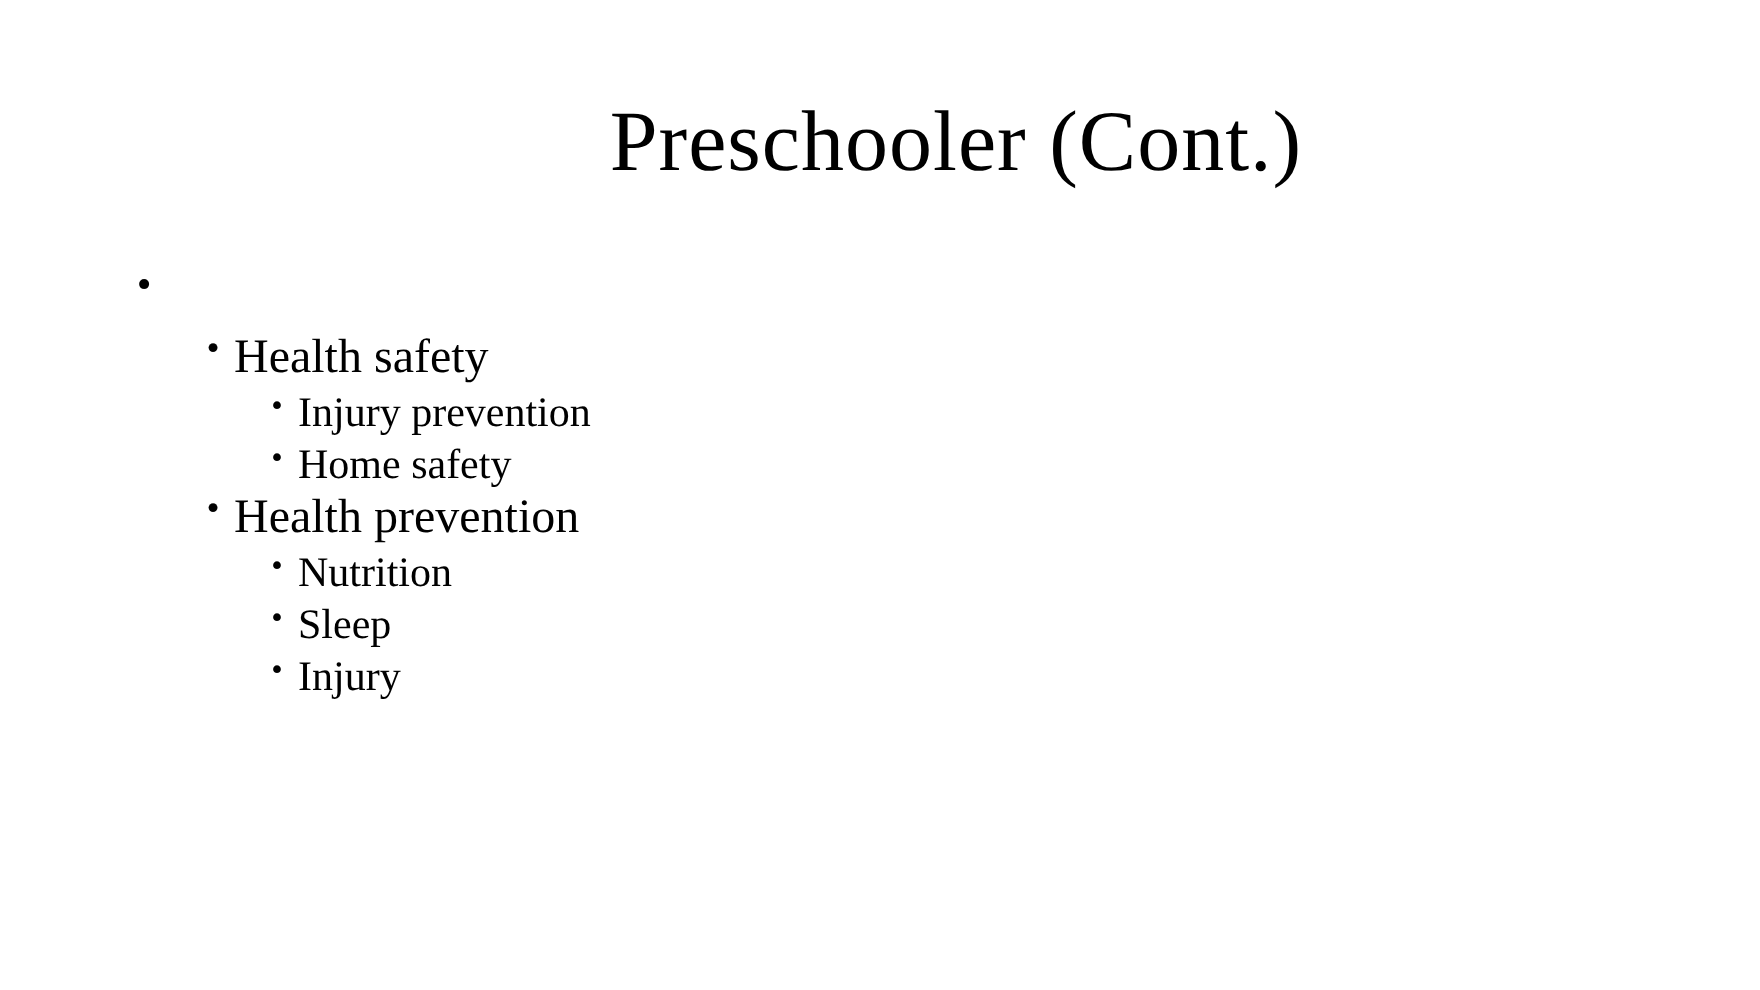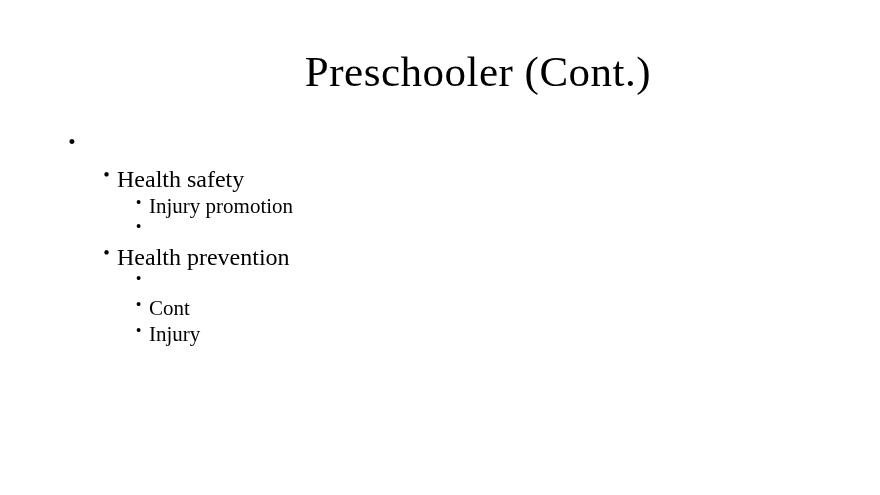--- a/index.html
+++ b/index.html
@@ -69,34 +69,36 @@
   <ul class="bullets" id="bullet-list">
       <li class="level-1">
         <span class="bullet">•</span>
       </li>
       <li class="level-2">
         <span class="bullet">•</span>
         <span class="text">Health safety</span>
       </li>
       <li class="level-3">
         <span class="bullet">•</span>
-        <span class="text">Injury promotion</span>
+        <span class="text">Injury prevention</span>
       </li>
       <li class="level-3">
         <span class="bullet">•</span>
+        <span class="text">Home safety</span>
       </li>
       <li class="level-2">
         <span class="bullet">•</span>
         <span class="text">Health prevention</span>
       </li>
       <li class="level-3">
         <span class="bullet">•</span>
+        <span class="text">Nutrition</span>
       </li>
       <li class="level-3">
         <span class="bullet">•</span>
-        <span class="text">Cont</span>
+        <span class="text">Sleep</span>
       </li>
       <li class="level-3">
         <span class="bullet">•</span>
         <span class="text">Injury</span>
       </li>
     </ul>
 </div>
 
 </body></html>

